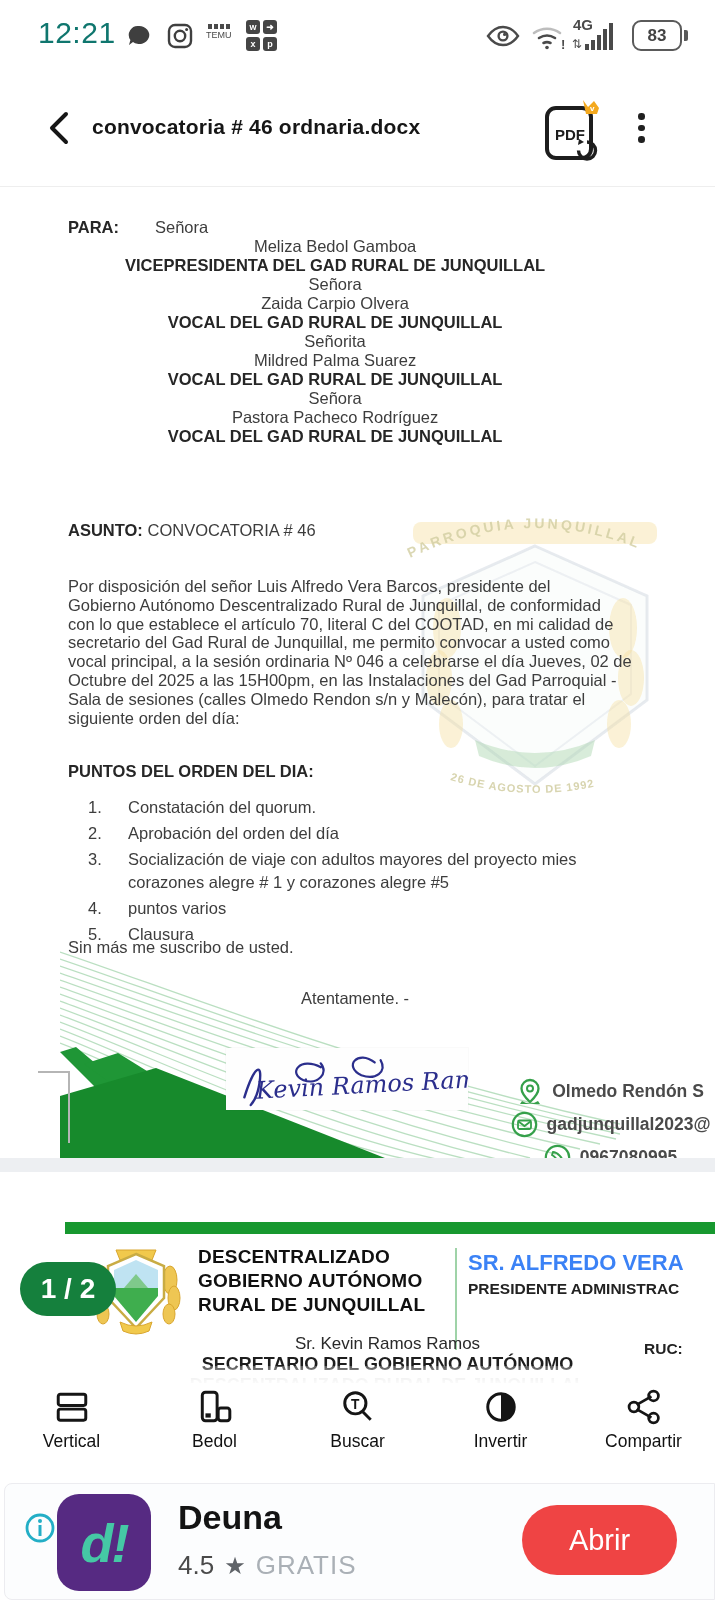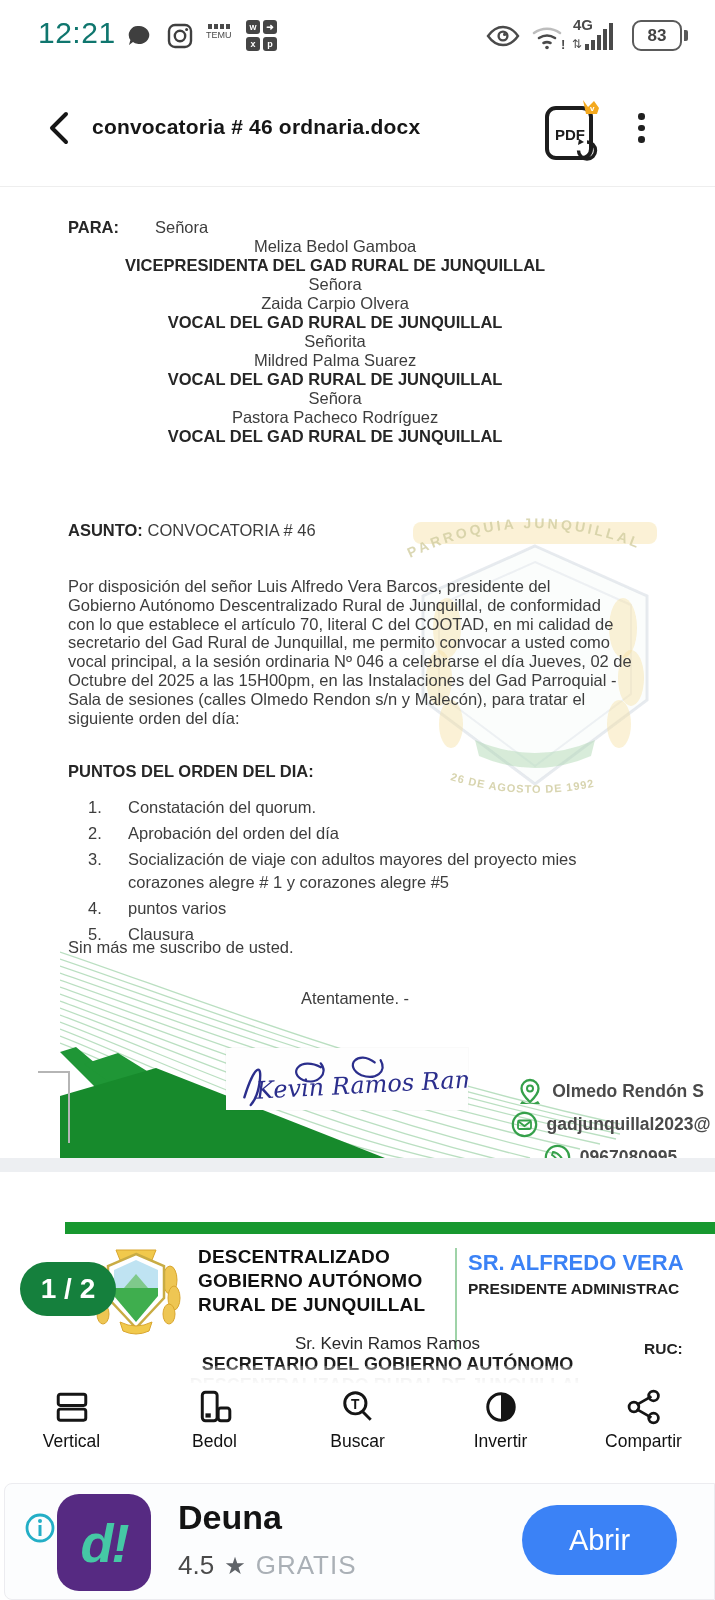--- a/index.html
+++ b/index.html
@@ -52,21 +52,21 @@
   
   .ad-card{left:4px;top:1483px;width:711px;height:117px;background:#fcfdfe;
            border:1px solid #ececf0;border-radius:8px 0 0 8px;box-sizing:border-box;}
   .ad-icon{left:57px;top:1494px;width:94px;height:97px;border-radius:22px;background:#562a82;
            display:flex;align-items:center;justify-content:center;overflow:hidden;}
   .ad-logo{font-size:54px;font-weight:800;font-style:italic;color:#45c8a5;letter-spacing:-2px;}
   .ad-name{font-size:34px;font-weight:600;color:#141414;}
   .ad-rating{font-size:26px;color:#4a4a4a;display:flex;align-items:center;gap:10px;}
   .ad-star{color:#5f6368;font-size:24px;}
   .ad-gratis{color:#aab0b6;letter-spacing:1px;}
-  .ad-cta{left:522px;top:1505px;width:155px;height:70px;border-radius:35px;background:#3b82f6;
+  .ad-cta{left:522px;top:1505px;width:155px;height:70px;border-radius:35px;background:#ef4444;
           color:#fff;font-size:29px;display:flex;align-items:center;justify-content:center;border:none;}
   .info-dot{width:8px;height:8px;border-radius:50%;background:#23aec6;margin:9px auto 0;}
 </style>
 </head>
 <body>
 
 <div class="screen">
 
   <div class="abs" style="left:38px;top:16px;">
     <span class="time">12:21</span>

